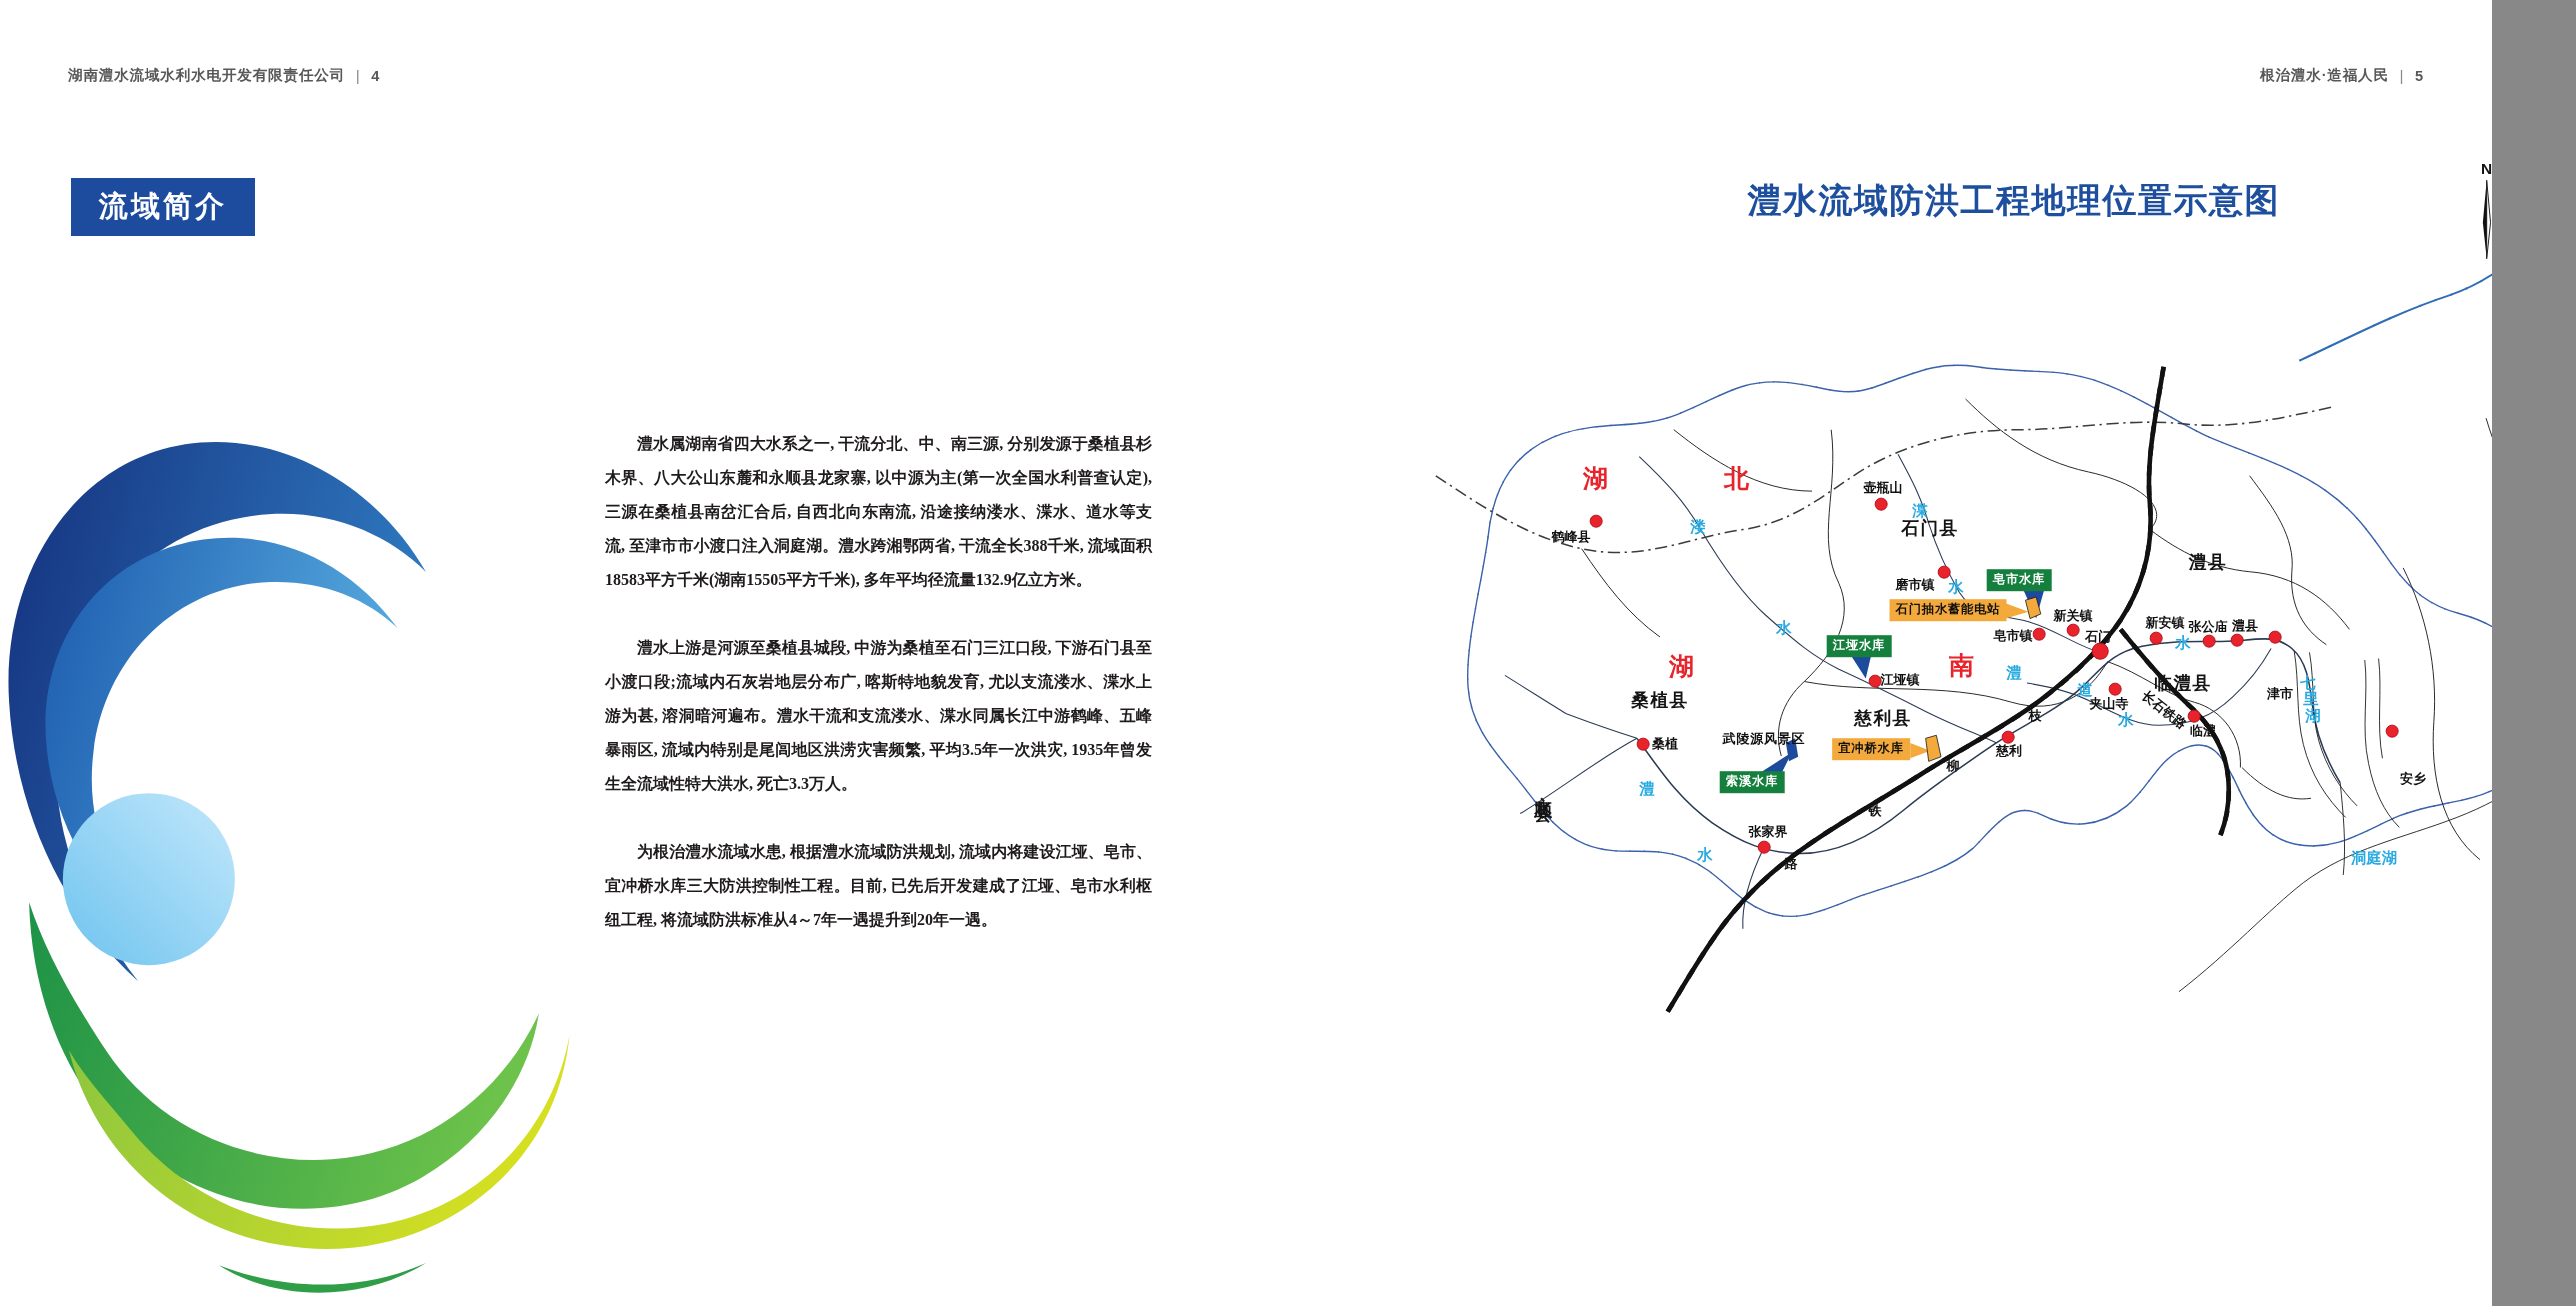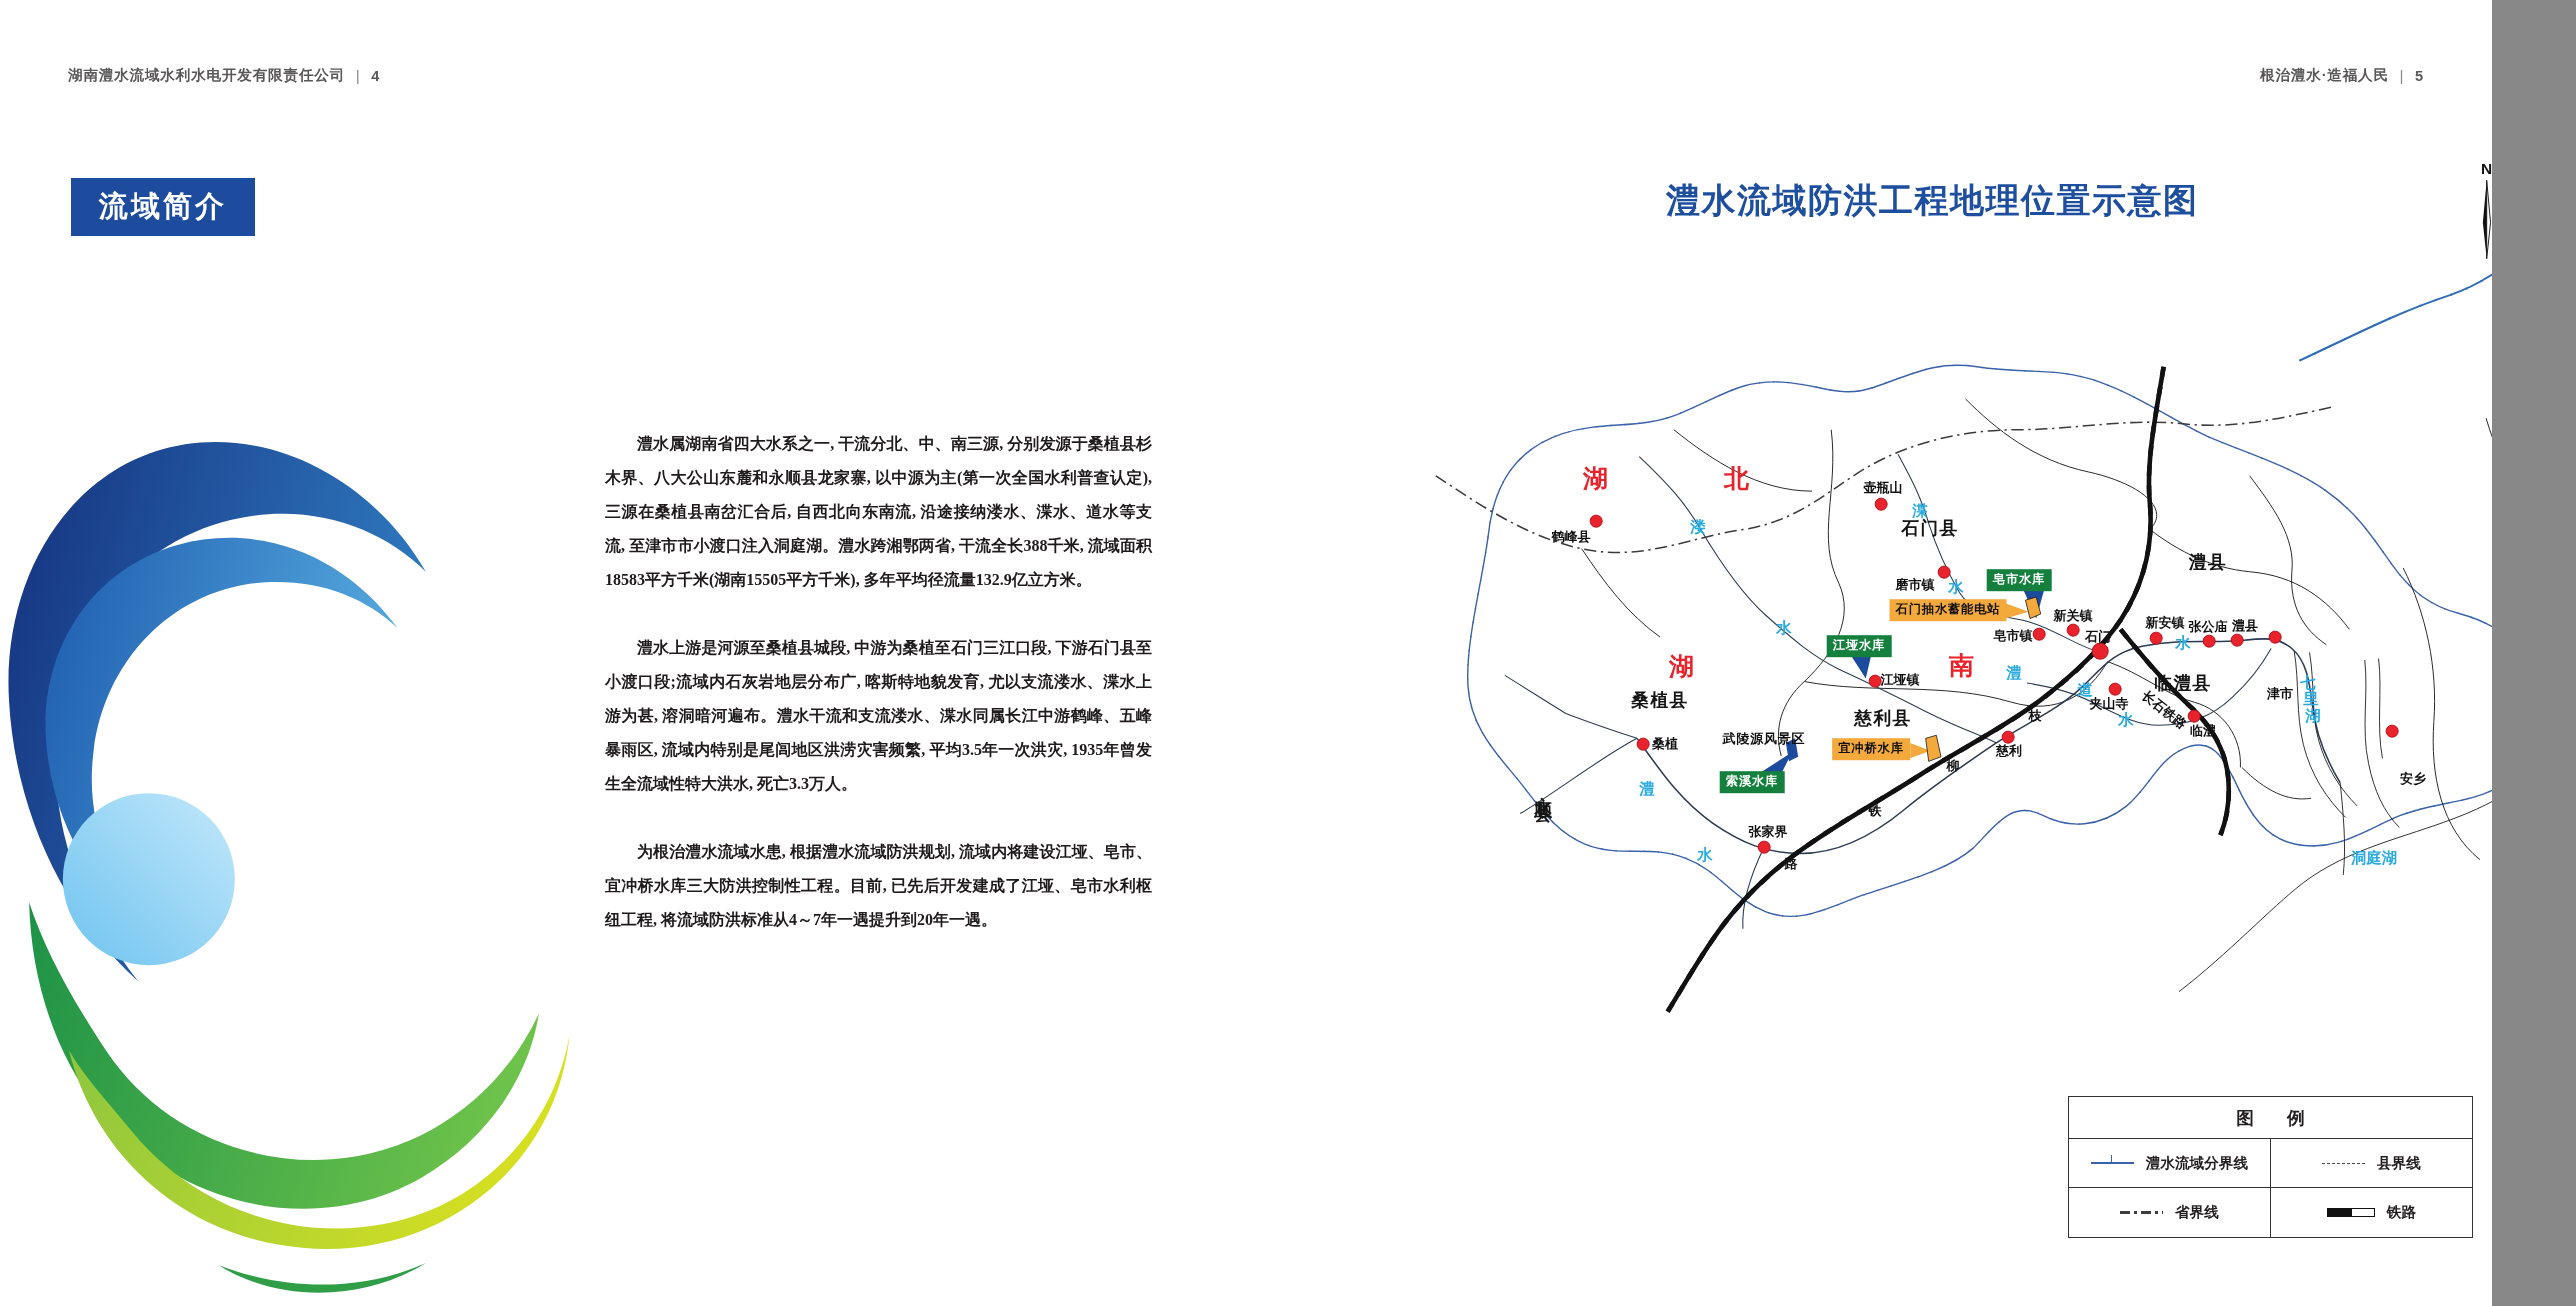--- a/index.html
+++ b/index.html
@@ -15,21 +15,21 @@
   
   #section-title-box{position:absolute;left:71px;top:178px;width:184px;height:58px;
        background:#1d4c9f;color:#fff;display:flex;align-items:center;justify-content:center;
        font-size:29px;font-weight:bold;letter-spacing:3.1px;}
   #body-text{position:absolute;left:605px;top:427px;width:547px;
        font-family:"Liberation Serif","DejaVu Serif",serif;
        font-size:16px;line-height:34px;font-weight:600;color:#1f1b1c;text-align:justify;}
   #body-text p{margin:0 0 34px 0;text-indent:2em;}
 
   
-  #map-title{position:absolute;left:1666px;top:178px;width:614px;text-align:left;
+  #map-title{position:absolute;left:1666px;top:178px;width:614px;text-align:right;
        font-size:34px;font-weight:bold;color:#1d4f9e;letter-spacing:1.5px;}
   #compass{position:absolute;left:2471px;top:160px;width:31px;text-align:center;}
   #compass .n{font-size:15.4px;font-weight:bold;color:#111;}
 
   
   #map-layer{position:absolute;left:0;top:0;width:2576px;height:1306px;pointer-events:none;}
   .maplabel{position:absolute;transform:translate(-50%,-50%);white-space:nowrap;}
   .prov{font-size:25px;font-weight:900;color:#e8232b;letter-spacing:0.8px;}
   .countyl{font-size:17.7px;font-weight:800;color:#141414;letter-spacing:1.5px;}
   .countyl.vert{writing-mode:vertical-rl;letter-spacing:4.6px;}
@@ -282,36 +282,15 @@
       <span class="maplabel townl" style="left: 1900px; top: 680px;">江垭镇</span>
       <span class="dot" style="left: 1764px; top: 847px;"></span>
       <span class="maplabel townl" style="left: 1768px; top: 832px;">张家界</span>
       <span class="resbox res-blue" style="left: 1859px; top: 646px;">江垭水库</span>
       <span class="resbox res-blue" style="left: 2019px; top: 580px;">皂市水库</span>
       <span class="resbox res-blue" style="left: 1752px; top: 782px;">索溪水库</span>
       <span class="resbox res-orange" style="left: 1871px; top: 749px;">宜冲桥水库</span>
       <span class="resbox res-orange" style="left: 1948px; top: 610px;">石门抽水蓄能电站</span>
     </div>
 
-  <div id="legend">
-    <div class="ltitle">图 例</div>
-    <div class="lgrid">
-      <div class="lcell bR bB">
-        <span class="sym sym-basin"></span>
-        <span>澧水流域分界线</span>
-      </div>
-      <div class="lcell bB">
-        <span class="sym sym-county"></span>
-        <span>县界线</span>
-      </div>
-      <div class="lcell bR">
-        <span class="sym sym-province"></span>
-        <span>省界线</span>
-      </div>
-      <div class="lcell">
-        <span class="sym sym-rail"></span>
-        <span>铁路</span>
-      </div>
-    </div>
-  </div>
 
 </div>
 
 
 </body></html>

